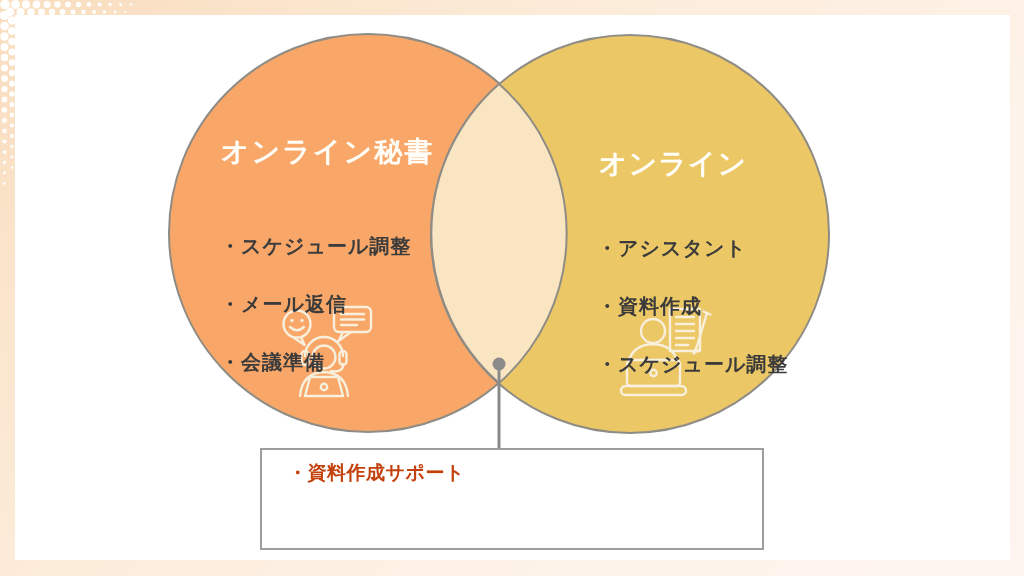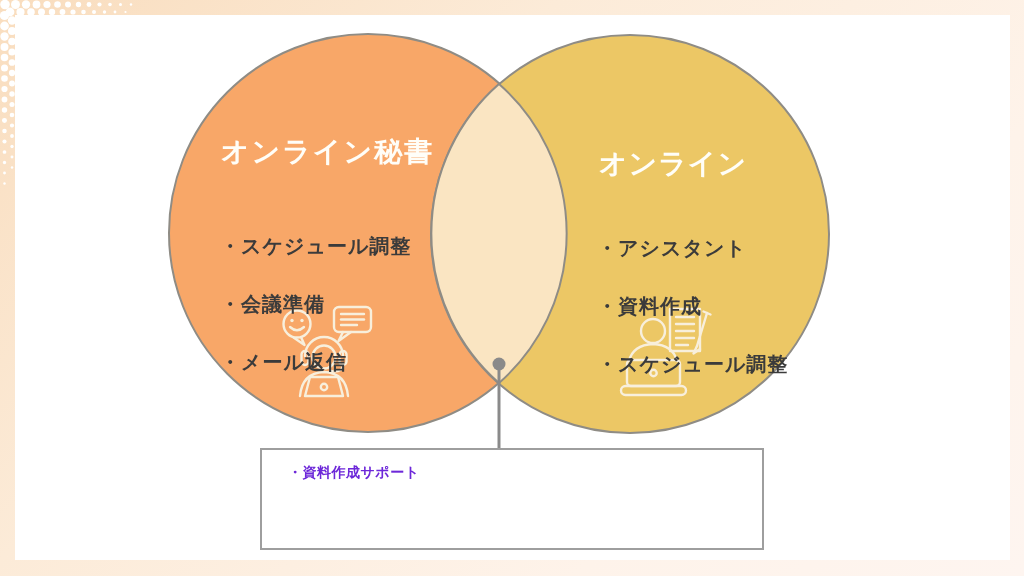--- a/index.html
+++ b/index.html
@@ -10,21 +10,21 @@
   .frame-dots{position:absolute;left:0;top:0;width:1024px;height:576px;}
   .canvas{position:absolute;left:15px;top:15px;width:995px;height:545px;background:#ffffff;}
   .diagram-svg{position:absolute;left:0;top:0;width:1024px;height:576px;}
   .txt{position:absolute;white-space:pre-line;}
   .circle-title{font-weight:700;color:#FFFEF8;font-size:28px;letter-spacing:2px;text-align:center;}
   .right-title{line-height:37px;letter-spacing:1px;}
   .task-list{font-size:20px;line-height:29px;font-weight:600;color:#3B3B3B;letter-spacing:1px;}
   .callout{position:absolute;left:260px;top:448px;width:504px;height:102px;
            background:#ffffff;border:2px solid #9E9E9E;box-sizing:border-box;
            padding:8px 10px 0 26px;}
-  .callout div{font-size:14px;line-height:29.5px;font-weight:600;color:#6d28d9;letter-spacing:0.5px;}
+  .callout div{font-size:19px;line-height:29.5px;font-weight:600;color:#c2410c;letter-spacing:0.5px;}
 </style>
 </head>
 <body>
 
 <div class="stage">
 
   <svg id="frame-dots" class="frame-dots">
       <circle cx="5" cy="4.5" r="4.80" fill="#ffffff"></circle>
       <circle cx="10" cy="12" r="4.40" fill="#ffffff"></circle>
       <circle cx="15.5" cy="4.5" r="4.50" fill="#ffffff"></circle>
@@ -141,22 +141,22 @@
         <rect x="627" y="360" width="53" height="26" rx="4"></rect>
         <circle cx="653.5" cy="373" r="3.2"></circle>
         <rect x="621" y="386" width="65" height="9" rx="4.5"></rect>
       </g>
     </g>
   </svg>
 
   <div class="txt circle-title" style="left:205px;top:133px;width:245px;">オンライン秘書</div>
   <div class="txt task-list" style="left:220px;top:203px;">
     <div>・スケジュール調整</div>
+    <div>・メール返信</div>
     <div>・会議準備</div>
-    <div>・メール返信</div>
   </div>
 
   <div class="txt circle-title right-title" style="left:553px;top:108px;width:240px;">
     <div>オンライン</div>
   </div>
   <div class="txt task-list" style="left:597px;top:205px;">
     <div>・アシスタント</div>
     <div>・資料作成</div>
     <div>・スケジュール調整</div>
   </div>

